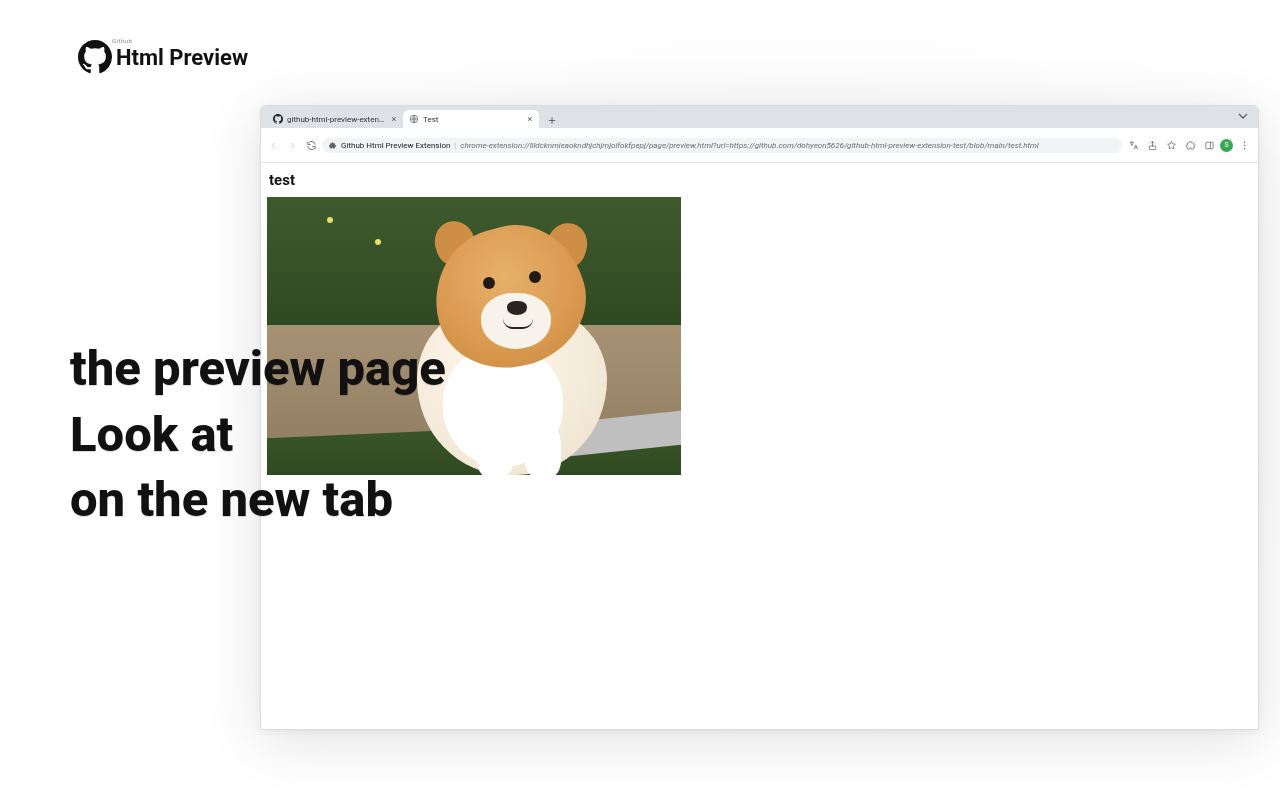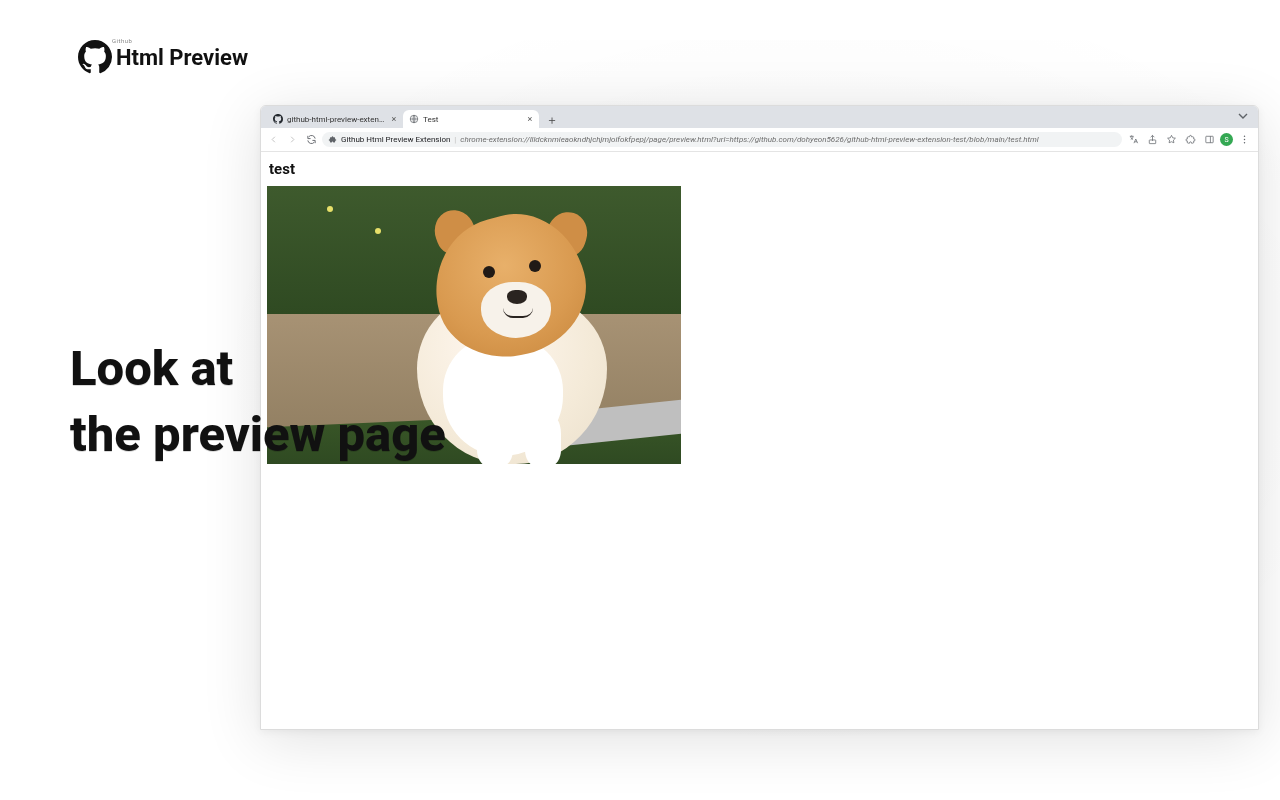--- a/index.html
+++ b/index.html
@@ -73,21 +73,21 @@
   .tab.active { background:#fff; }
   .tab .favicon { width:10px; height:10px; display:inline-flex; align-items:center; justify-content:center;}
   .tab .favicon svg { width:10px; height:10px; }
   .tab .label { flex:1; white-space:nowrap; overflow:hidden; text-overflow:ellipsis; }
   .tab .close { width:10px; height:10px; display:inline-flex; align-items:center; justify-content:center; color:#555; font-size:9px; line-height:1;}
   .newtab { width:18px; height:16px; display:flex; align-items:center; justify-content:center; color:#444; font-size:12px; cursor:pointer; margin-left:4px;}
   .win-caret { position:absolute; right:6px; top:4px; width:18px; height:12px; display:flex; align-items:center; justify-content:center; color:#444; font-size:8px;}
   
   
   .toolbar {
-    height:24px;
+    height:35px;
     background:#fff;
     border-bottom:1px solid #e4e4e4;
     display:flex; align-items:center;
     padding:0 4px;
     gap:3px;
   }
   .tbtn { width:16px; height:16px; display:flex; align-items:center; justify-content:center; color:#5f6368; cursor:pointer;}
   .tbtn.disabled { color:#bfbfbf; cursor:default;}
   .tbtn svg { width:11px; height:11px; }
   .urlbar {
@@ -166,22 +166,23 @@
   <span class="logo">
     <svg viewBox="0 0 16 16" fill="#111">
         <path d="M8 0C3.58 0 0 3.58 0 8c0 3.54 2.29 6.53 5.47 7.59.4.07.55-.17.55-.38 0-.19-.01-.82-.01-1.49-2.01.37-2.53-.49-2.69-.94-.09-.23-.48-.94-.82-1.13-.28-.15-.68-.52-.01-.53.63-.01 1.08.58 1.23.82.72 1.21 1.87.87 2.33.66.07-.52.28-.87.51-1.07-1.78-.2-3.64-.89-3.64-3.95 0-.87.31-1.59.82-2.15-.08-.2-.36-1.02.08-2.12 0 0 .67-.21 2.2.82a7.54 7.54 0 0 1 4 0c1.53-1.04 2.2-.82 2.2-.82.44 1.1.16 1.92.08 2.12.51.56.82 1.27.82 2.15 0 3.07-1.87 3.75-3.65 3.95.29.25.54.73.54 1.48 0 1.07-.01 1.93-.01 2.2 0 .21.15.46.55.38A8.013 8.013 0 0 0 16 8c0-4.42-3.58-8-8-8z"></path>
       </svg>
   </span>
   <span class="title">Html Preview</span>
   <span class="sub">Github</span>
 </div>
 
 <div class="headline">
+  <div>the preview page</div>
   <div>Look at</div>
-  <div>the preview page</div>
+  <div>on the new tab</div>
 </div>
 
 <div class="browser">
 
   <div class="tabstrip">
     <div class="tab">
       <span class="favicon">
         <svg viewBox="0 0 16 16" fill="#24292f">
             <path d="M8 0C3.58 0 0 3.58 0 8c0 3.54 2.29 6.53 5.47 7.59.4.07.55-.17.55-.38 0-.19-.01-.82-.01-1.49-2.01.37-2.53-.49-2.69-.94-.09-.23-.48-.94-.82-1.13-.28-.15-.68-.52-.01-.53.63-.01 1.08.58 1.23.82.72 1.21 1.87.87 2.33.66.07-.52.28-.87.51-1.07-1.78-.2-3.64-.89-3.64-3.95 0-.87.31-1.59.82-2.15-.08-.2-.36-1.02.08-2.12 0 0 .67-.21 2.2.82a7.54 7.54 0 0 1 4 0c1.53-1.04 2.2-.82 2.2-.82.44 1.1.16 1.92.08 2.12.51.56.82 1.27.82 2.15 0 3.07-1.87 3.75-3.65 3.95.29.25.54.73.54 1.48 0 1.07-.01 1.93-.01 2.2 0 .21.15.46.55.38A8.013 8.013 0 0 0 16 8c0-4.42-3.58-8-8-8z"></path>
           </svg>

